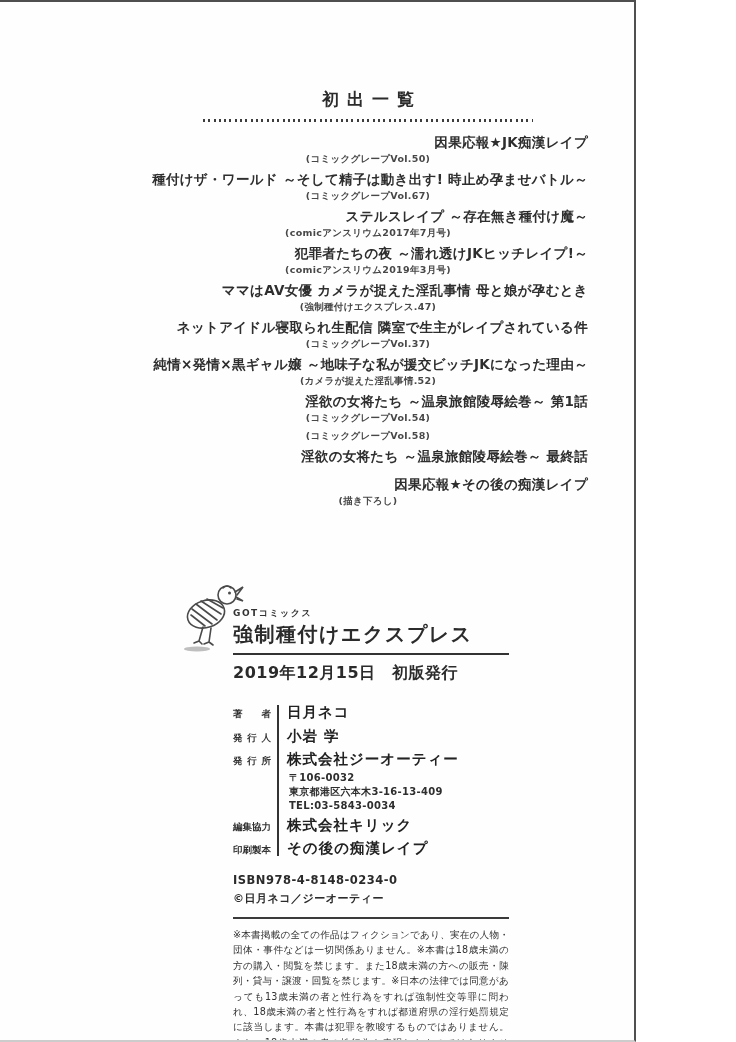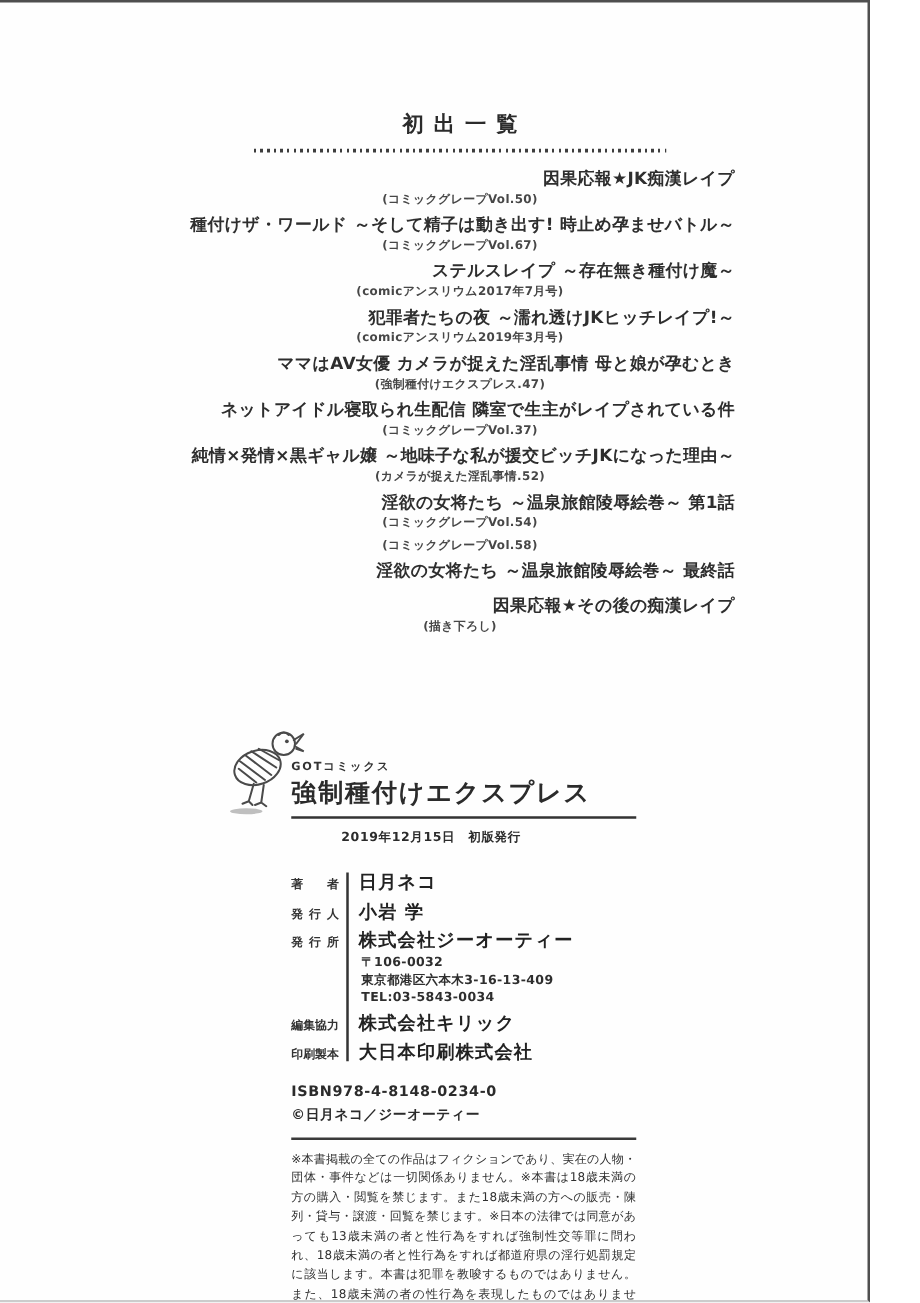--- a/index.html
+++ b/index.html
@@ -1,20 +1,20 @@
 <!DOCTYPE html>
 <html><head>
 <meta charset="utf-8">
 <style>
   * { margin:0; padding:0; box-sizing:border-box; }
   html,body { background:#ffffff; }
   body { font-family:"DejaVu Sans", sans-serif; color:#2b2b2b; }
 
   #page {
-    position:relative; width:696px; height:1042px; background:#fefefe;
+    position:relative; width:636px; height:1042px; background:#fefefe;
     border-top:2px solid #4f4f4f; border-right:2px solid #4f4f4f;
     border-bottom:2px solid #cccccc; overflow:hidden;
   }
 
   
   .pub { position:absolute; top:86px; left:148px; width:440px; text-align:center; }
   .pub-heading { font-size:17px; font-weight:bold; letter-spacing:8px; padding-left:8px; color:#2b2b2b; }
   .dotted {
     width:330px; height:3px; margin:8px auto 12px;
     background:repeating-linear-gradient(90deg,#3d3d3d 0 2px,transparent 2px 5.3px);
@@ -23,21 +23,21 @@
   .entry:last-child { margin-top:10px; }
   .entry-title { font-size:13.5px; font-weight:bold; letter-spacing:0.3px; white-space:nowrap; color:#2e2e2e;text-align:right; }
   .entry-source { font-size:9.5px; font-weight:bold; color:#474747; margin-top:1px; letter-spacing:0.3px; }
 
   
   .colophon { position:absolute; left:233px; top:583px; width:276px; }
   .bird { position:absolute; left:-50px; top:-4px; width:62px; height:72px; }
   .imprint { margin-top:22px; font-size:9px; font-weight:bold; letter-spacing:1.5px; color:#333; }
   .book-title { font-size:20px; font-weight:bold; letter-spacing:1.5px; white-space:nowrap;
                 padding:1px 0 5px 0; border-bottom:2.5px solid #333; }
-  .edition { font-size:10px; font-weight:bold; margin-top:8px; letter-spacing:0.5px;margin-left:40px; }
+  .edition { font-size:16px; font-weight:bold; margin-top:8px; letter-spacing:0.5px; }
 
   .credits { position:relative; margin-top:19px; }
   .credits .vline { position:absolute; left:44px; top:2px; bottom:2px; width:1.5px; background:#333; }
   .credit-row { display:flex; align-items:baseline; margin-bottom:4.5px; }
   .credit-label { width:38px; display:flex; justify-content:space-between; flex-shrink:0;
                   font-size:9.5px; font-weight:bold; color:#333; }
   .credit-valcol { margin-left:16px; }
   .credit-value { font-size:14.5px; font-weight:bold; letter-spacing:1px; white-space:nowrap; color:#222; }
   .credit-sub { font-size:10px; font-weight:bold; letter-spacing:0.3px; line-height:11px;
                 margin-top:3px; padding-left:2px; color:#2e2e2e; white-space:nowrap; }
@@ -197,21 +197,21 @@
   </div>
 
   <div class="credit-row">
     <div class="credit-label">
               <span>印</span>
               <span>刷</span>
               <span>製</span>
               <span>本</span>
             </div>
     <div class="credit-valcol">
-      <div class="credit-value">大日本印刷株式会社</div>
+      <div class="credit-value">その後の痴漢レイプ</div>
       <div></div>
     </div>
   </div>
 </div>
     </div>
 
     <div class="isbn-block">
       <div class="isbn">ISBN978-4-8148-0234-0</div>
       <div class="copyright">©日月ネコ／ジーオーティー</div>
     </div>

